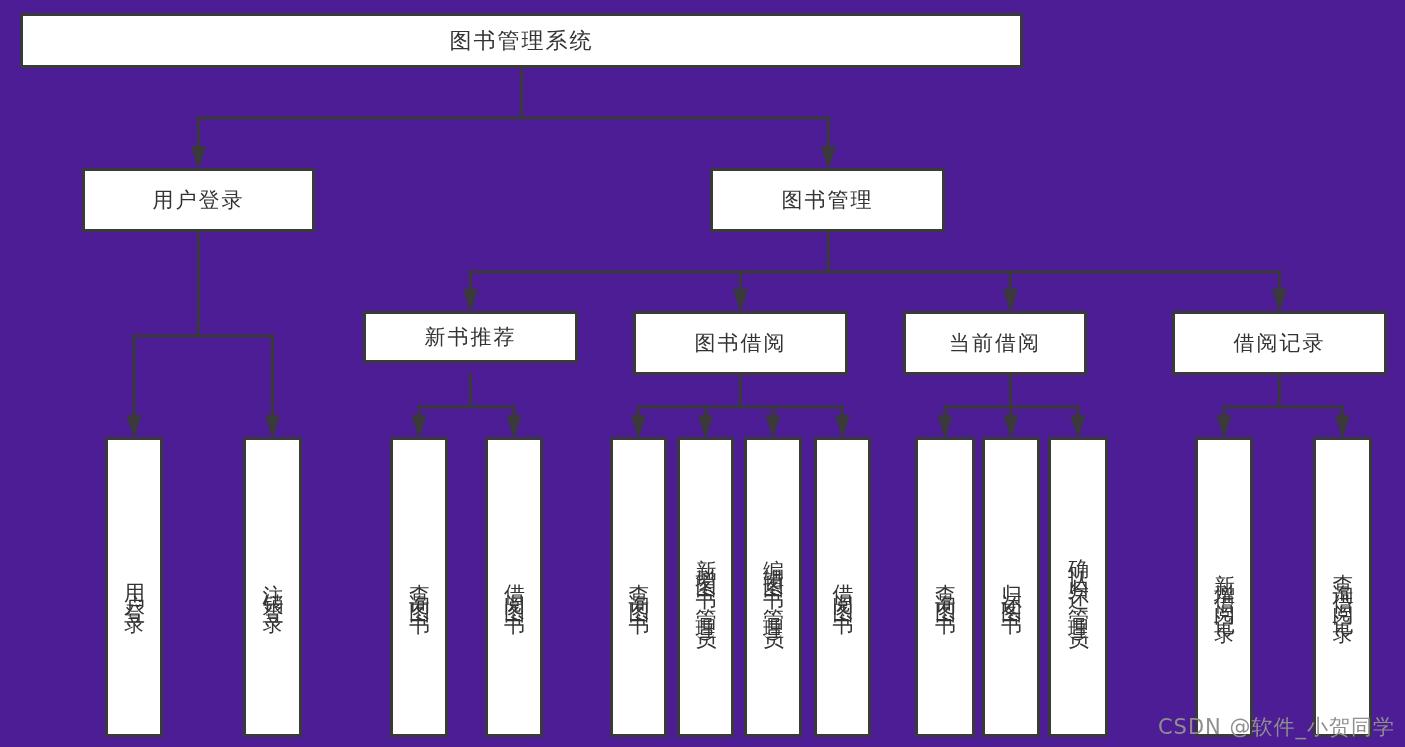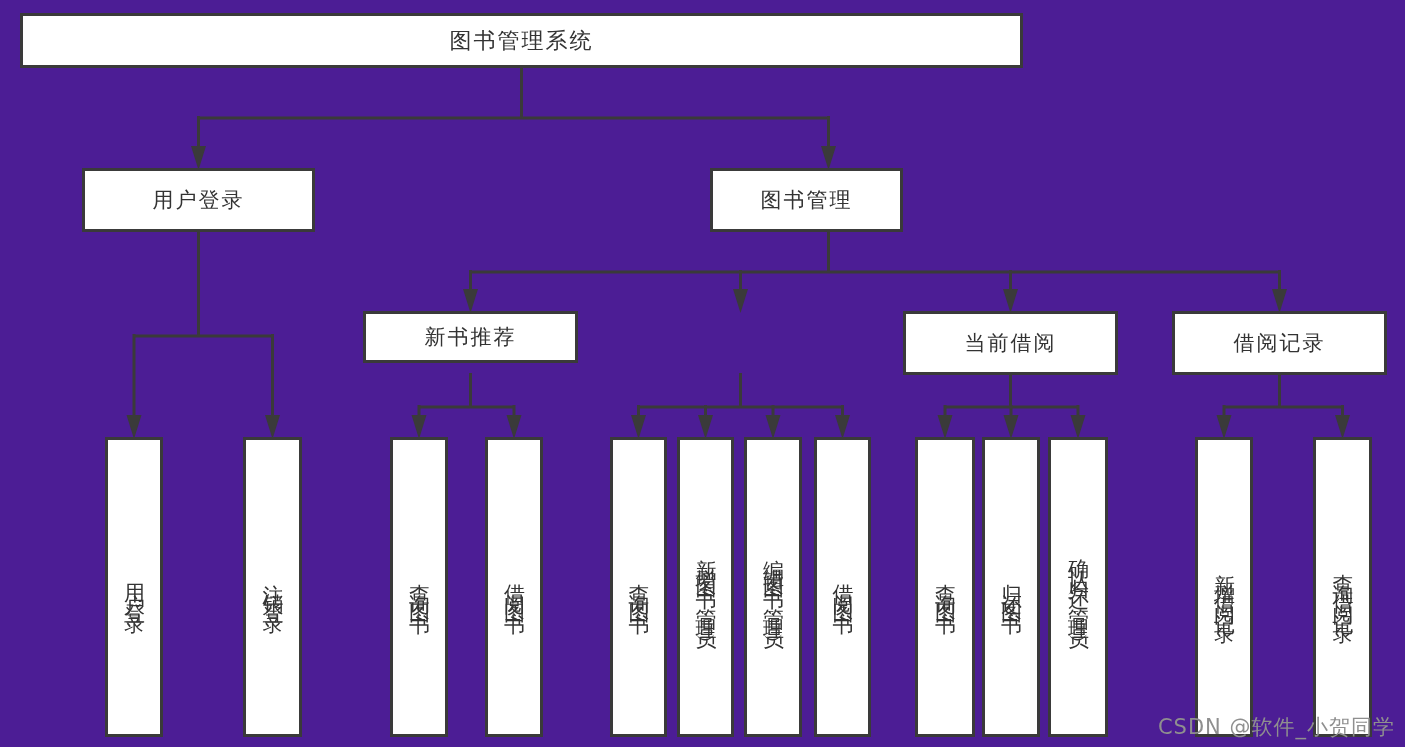--- a/index.html
+++ b/index.html
@@ -109,28 +109,31 @@
     </g>
   </svg>
 
   <div class="node" style="left:20px; top:13px; width:1003px; height:55px;">
     <span class="h-label root-label">图书管理系统</span>
   </div>
 
   <div class="node" style="left:82px; top:168px; width:233px; height:64px;">
     <span class="h-label">用户登录</span>
   </div>
-  <div class="node" style="left:710px; top:168px; width:193px; height:64px;">
+  <div class="node" style="left:710px; top:168px; width:235px; height:64px;">
     <span class="h-label">图书管理</span>
   </div>
 
   <div class="node" style="left:363px; top:311px; width:215px; height:52px;">
     <span class="h-label">新书推荐</span>
   </div>
-  <div class="node" style="left:903px; top:311px; width:215px; height:64px;">
+  <div class="node" style="left:633px; top:311px; width:215px; height:64px;">
+    <span class="h-label">图书借阅</span>
+  </div>
+  <div class="node" style="left:903px; top:311px; width:184px; height:64px;">
     <span class="h-label">当前借阅</span>
   </div>
   <div class="node" style="left:1172px; top:311px; width:215px; height:64px;">
     <span class="h-label">借阅记录</span>
   </div>
 
   <div class="node" style="left:105px; top:437px; width:58px; height:300px;">
     <span class="v-label">用户登录</span>
   </div>
   <div class="node" style="left:243px; top:437px; width:59px; height:300px;">

